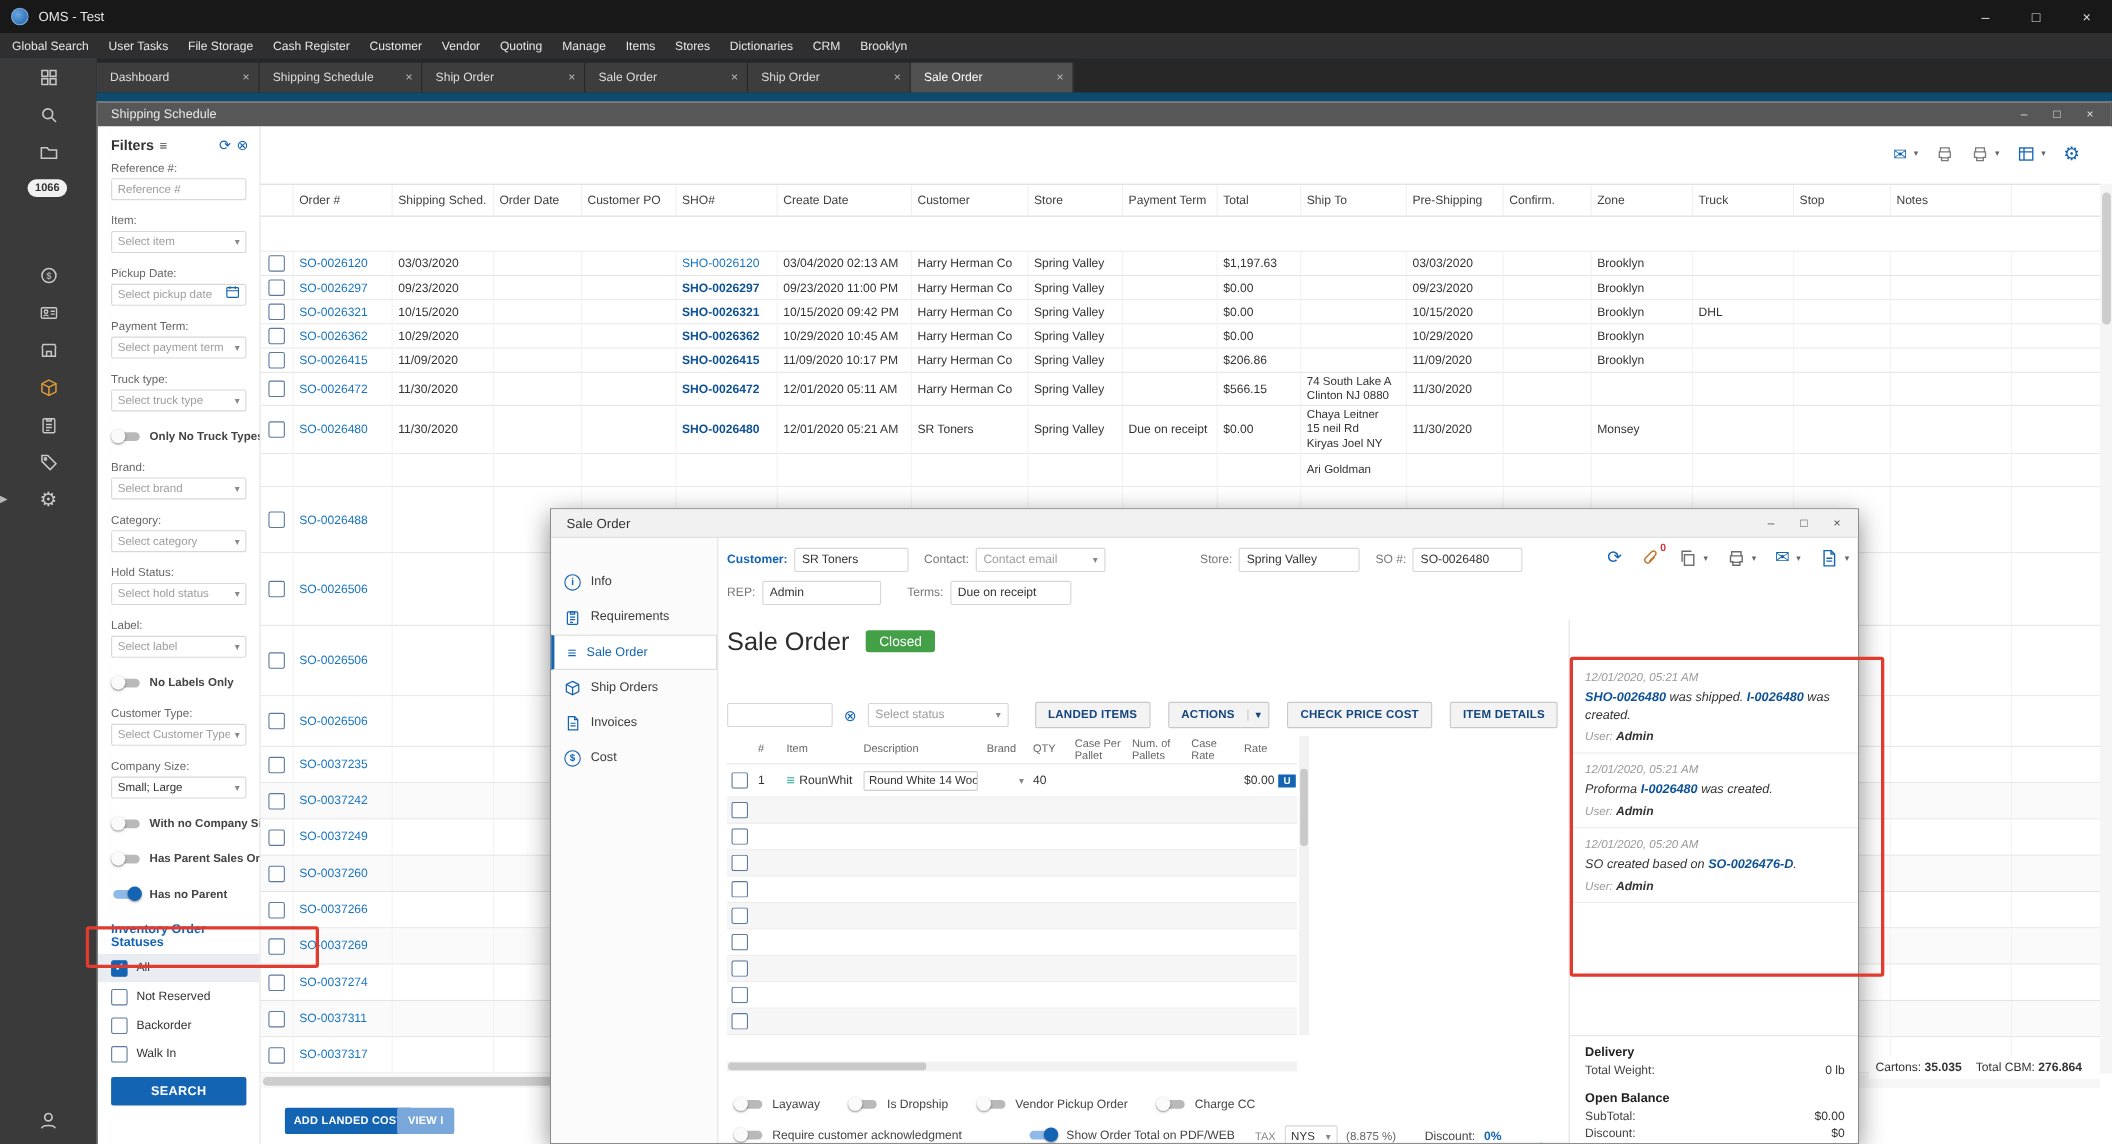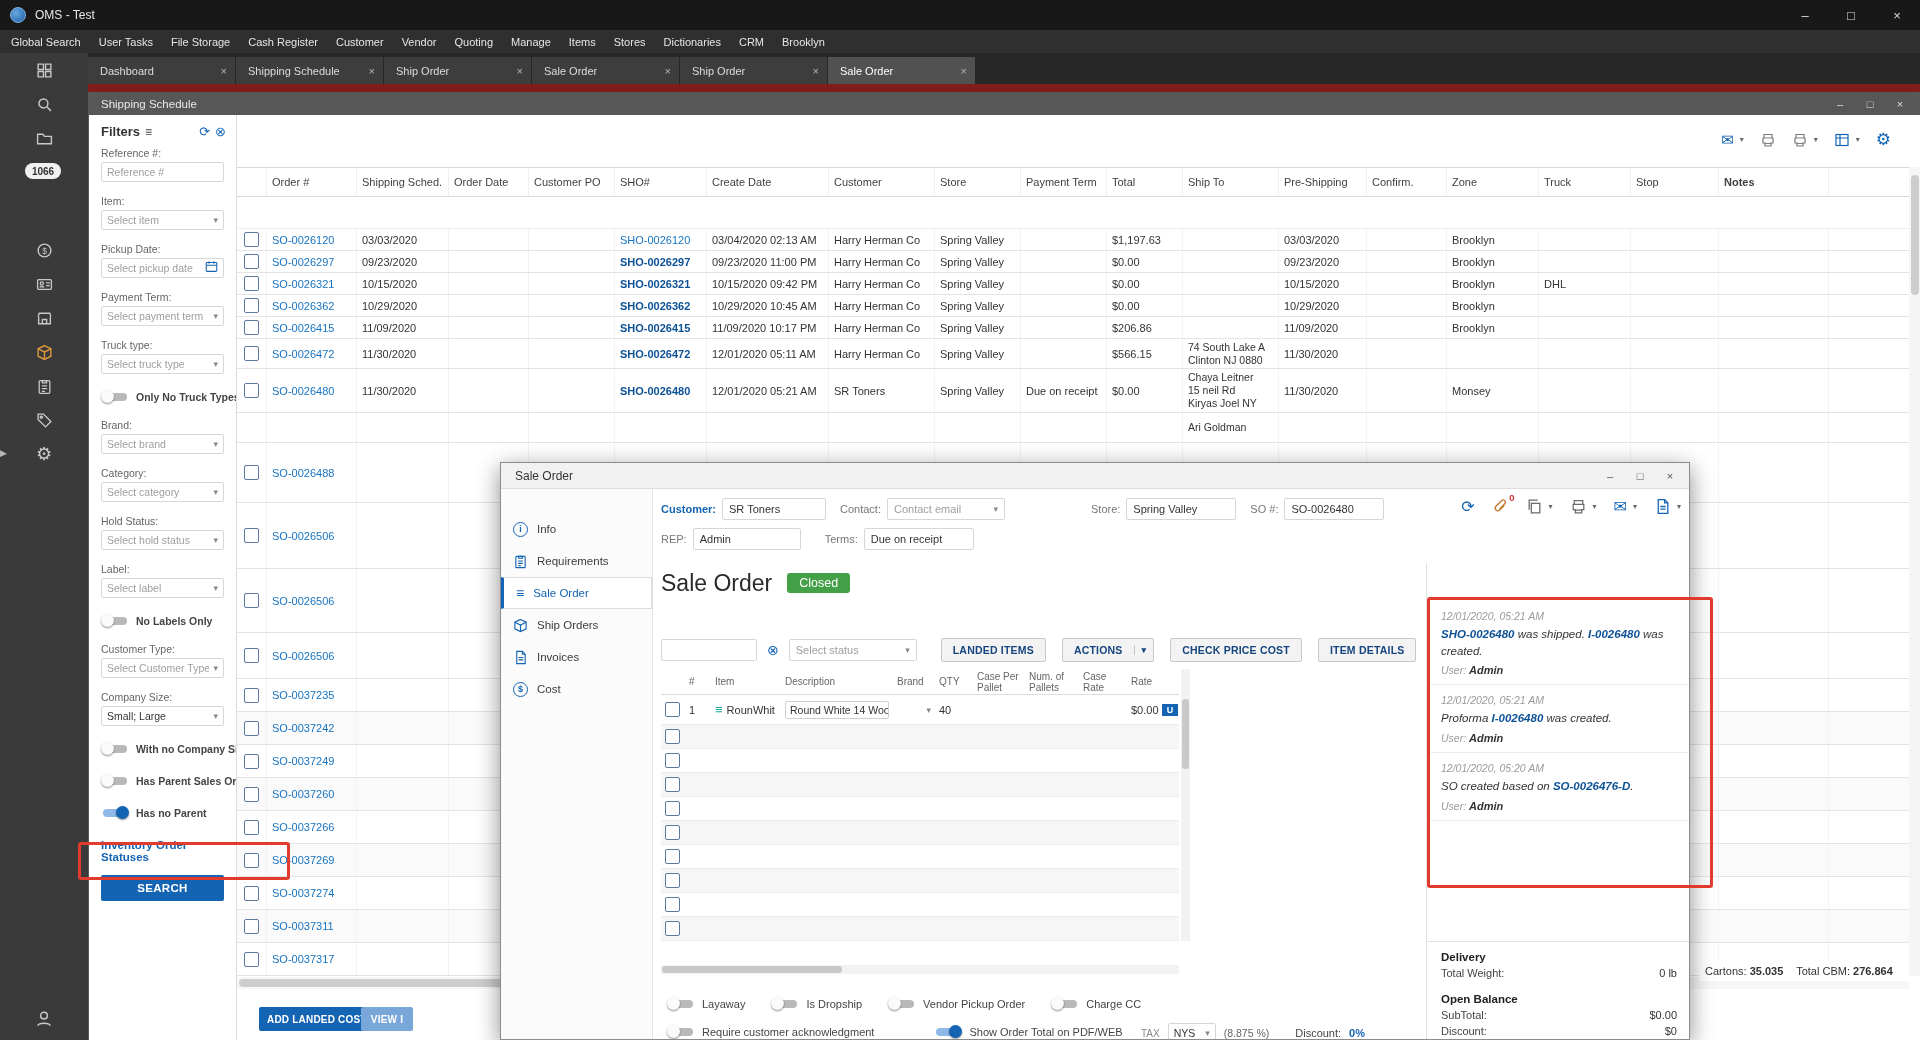--- a/index.html
+++ b/index.html
@@ -1,18 +1,18 @@
 <!DOCTYPE html>
 <html><head>
 <meta charset="utf-8">
 <style>
   * { margin:0; padding:0; box-sizing:border-box; }
   html,body { width:1920px; height:1040px; overflow:hidden; }
   body { font-family:"Liberation Sans", sans-serif; background:#2d2d2d; }
-  .stage { position:relative; width:1920px; height:1040px; overflow:hidden; background:#7f1d1d; }
+  .stage { position:relative; width:1920px; height:1040px; overflow:hidden; background:#0c4a6e; }
 
   
   .titlebar { position:absolute; left:0; top:0; width:1920px; height:30px; background:#181818; display:flex; align-items:center; padding-left:10px; gap:9px; }
   .logo { width:16px; height:16px; border-radius:50%; background:radial-gradient(circle at 35% 35%, #6aa7e0, #1d5fa8); border:1px solid #7fb2e2; }
   .app-title { color:#e8e8e8; font-size:12px; }
   .win-controls { position:absolute; right:0; top:0; height:30px; display:flex; }
   .wc { width:46px; height:30px; display:flex; align-items:center; justify-content:center; color:#dcdcdc; font-size:13px; }
 
   
   .menubar { position:absolute; left:0; top:30px; width:1920px; height:23px; background:#2f2f2f; display:flex; align-items:center; padding-left:2px; }
@@ -455,20 +455,38 @@
           </div>
           <div class="f-toggle">
             <span class="toggle on">
               <span class="track"></span>
               <span class="knob"></span>
             </span>
             <span class="f-tlabel">Has no Parent</span>
           </div>
         </div>
       <div class="f-sect">Inventory Order Statuses</div>
+      <div>
+          <div class="f-status selected">
+            <span class="cbx checked"></span>
+            <span class="f-slabel">All</span>
+          </div>
+          <div class="f-status">
+            <span class="cbx"></span>
+            <span class="f-slabel">Not Reserved</span>
+          </div>
+          <div class="f-status">
+            <span class="cbx"></span>
+            <span class="f-slabel">Backorder</span>
+          </div>
+          <div class="f-status">
+            <span class="cbx"></span>
+            <span class="f-slabel">Walk In</span>
+          </div>
+        </div>
       <div class="search-btn">SEARCH</div>
     </div>
 
     <div class="list">
       <div class="status-row">
         <div class="list-icons">
           <span class="li blue">
               <span class="glyph">✉</span>
               <span class="crt">▾</span>
             </span>
@@ -506,21 +524,21 @@
           <div class="g-hcell" style="width: 106px;">Customer</div>
           <div class="g-hcell" style="width: 86px;">Store</div>
           <div class="g-hcell" style="width: 86px;">Payment Term</div>
           <div class="g-hcell" style="width: 76px;">Total</div>
           <div class="g-hcell" style="width: 96px;">Ship To</div>
           <div class="g-hcell" style="width: 88px;">Pre-Shipping</div>
           <div class="g-hcell" style="width: 80px;">Confirm.</div>
           <div class="g-hcell" style="width: 92px;">Zone</div>
           <div class="g-hcell" style="width: 92px;">Truck</div>
           <div class="g-hcell" style="width: 88px;">Stop</div>
-          <div class="g-hcell" style="width: 110px; font-weight: bold;">Notes</div>
+          <div class="g-hcell" style="width: 110px;">Notes</div>
         </div>
       <div class="g-sub"></div>
       <div class="g-body">
           <div class="g-row" style="height: 22px;">
             <div class="g-cell g-cb" style="width: 30px;">
               <span class="cbx"></span>
             </div>
             <div class="g-cell g-order" style="width: 90px;">
               <a class="lnk">SO-0026120</a>
             </div>

